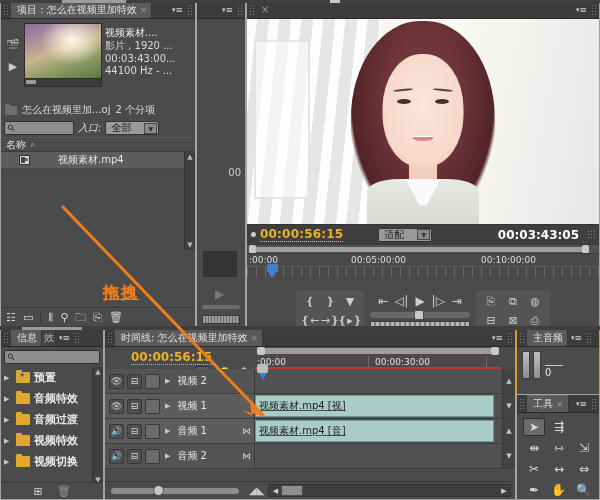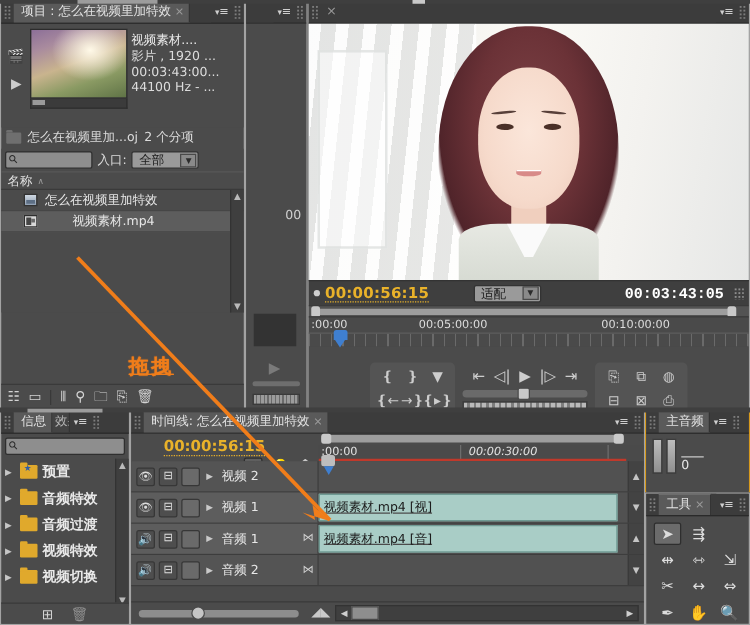--- a/index.html
+++ b/index.html
@@ -86,21 +86,21 @@
   .proj-search {
     display: flex; align-items: center; gap: 4px;
     padding: 2px 3px; background: #4b4b4b;
   }
   .searchbox {
     flex: 0 0 70px; height: 14px; background: #8e8e8e;
     border: 1px solid #2f2f2f; border-radius: 2px;
     display: flex; align-items: center; padding-left: 3px;
   }
   .mag { font-size: 9px; color: #2a2a2a; transform: rotate(-45deg); }
-  .lbl { font-size: 10px; color: #dcdcdc; white-space: nowrap; }
+  .lbl { font-size: 10px; color: #dcdcdc; white-space: nowrap; font-style: italic; }
   .combo {
     height: 14px; min-width: 54px; background: #9a9a9a; color: #1c1c1c;
     border: 1px solid #333; border-radius: 2px;
     display: flex; align-items: center; justify-content: space-between;
     padding: 0 1px 0 5px; font-size: 10px;
   }
   .combo .arrowbox {
     width: 13px; height: 11px; background: #8a8a8a; border: 1px solid #4a4a4a;
     display: flex; align-items: center; justify-content: center; font-size: 6px; color: #2b2b2b;
   }
@@ -187,21 +187,21 @@
   .collar { position: absolute; left: 45%; top: 78%; width: 10%; height: 13%;
     background: #fafafa; transform: rotate(0deg); clip-path: polygon(0 0,100% 0,60% 100%,40% 100%); }
 
   .pgm-bar {
     height: 20px; background: #3f3f3f; border-top: 1px solid #333;
     display: flex; align-items: center; padding: 0 4px; gap: 4px;
   }
   .tc-yellow { color: #e9b22a; font-weight: bold; font-size: 12px; letter-spacing: .2px;
     border-bottom: 1px dotted #e9b22a; }
   .tc-dot { width: 5px; height: 5px; background: #cfcfcf; border-radius: 50%; }
-  .tc-white { color: #ffffff; font-weight: bold; font-size: 12px; margin-left: auto; font-family: Liberation Mono, monospace; }
+  .tc-white { color: #ffffff; font-weight: bold; font-size: 12px; margin-left: auto; }
   .fit-combo { margin: 0 auto; }
   .pgm-grip { width: 8px; height: 10px; margin-left: 4px;
     background-image: radial-gradient(circle,#8d8d8d .7px,transparent .8px); background-size: 3px 3px; }
 
   .pgm-track { height: 9px; background: #535353; border-top: 1px solid #3a3a3a; position: relative; }
   .pgm-track .bar { position: absolute; left: 4px; right: 12px; top: 2px; height: 5px;
     background: #9d9d9d; border-radius: 3px; }
   .pgm-track .knob { position: absolute; width: 7px; height: 9px; top: 0; background: #c8c8c8; border-radius: 2px; }
 
   .pgm-ruler { height: 24px; background: #4a4a4a; position: relative; border-top: 1px solid #3a3a3a; }
@@ -394,24 +394,20 @@
         <span class="arrowbox">▼</span>
       </div>
     </div>
 
     <div class="proj-head">
       <span>名称</span>
       <span class="sortarrow">∧</span>
     </div>
 
     <div class="proj-list">
-      <div class="proj-row">
-        <span class="seq-ico"></span>
-        <span>怎么在视频里加特效</span>
-      </div>
       <div class="proj-row sel">
         <span class="clip-ico"></span>
         <span>视频素材.mp4</span>
       </div>
       <div class="vscroll">
         <span class="arw">▲</span>
         <span class="arw">▼</span>
       </div>
     </div>
 
@@ -485,21 +481,21 @@
     </div>
 
     <div class="pgm-track">
       <i class="bar"></i>
       <i class="knob" style="left:2px;"></i>
       <i class="knob" style="right:10px;"></i>
     </div>
 
     <div class="pgm-ruler">
       <span class="rl" style="left:2px;">:00:00</span>
-      <span class="rl" style="left:88px;">00:05:00:00</span>
+      <span class="rl" style="left:104px;">00:05:00:00</span>
       <span class="rl" style="left:234px;">00:10:00:00</span>
       <div class="pgm-ticks"></div>
       <div class="pgm-chd">
         <div class="head"></div>
           <div class="pt"></div>
       </div>
     </div>
 
     <div class="pgm-controls">
       <div class="ctl-group g1">
@@ -621,21 +617,21 @@
         <span class="marker-ico"></span>
       </div>
       <div class="tl-ruler-wrap">
         <div class="zoombar">
           <i style="left:0px;"></i>
             <i style="right:0px;"></i>
         </div>
         <div class="tl-ruler">
           <span class="rl" style="left:2px;">:00:00</span>
           <span class="vline" style="left:113px;"></span>
-          <span class="rl" style="left:120px;font-style:italic;">00:00:30:00</span>
+          <span class="rl" style="left:120px;">00:00:30:00</span>
           <span class="vline" style="left:231px;"></span>
           <div class="tl-ticks"></div>
           <div class="tl-chd">
             <div class="head"></div>
               <div class="pt"></div>
           </div>
         </div>
       </div>
     </div>
     <div class="tl-redline"></div>

